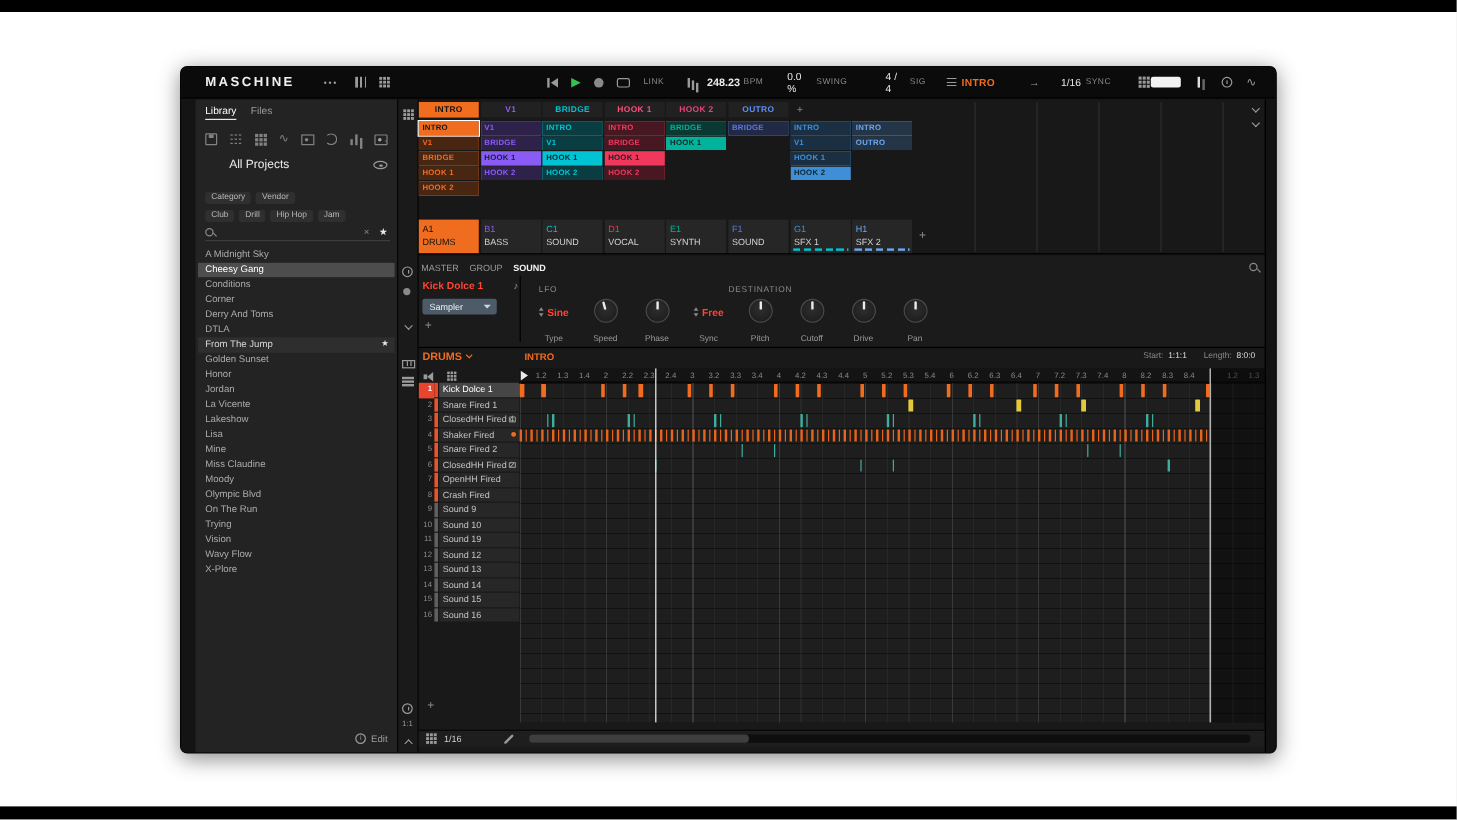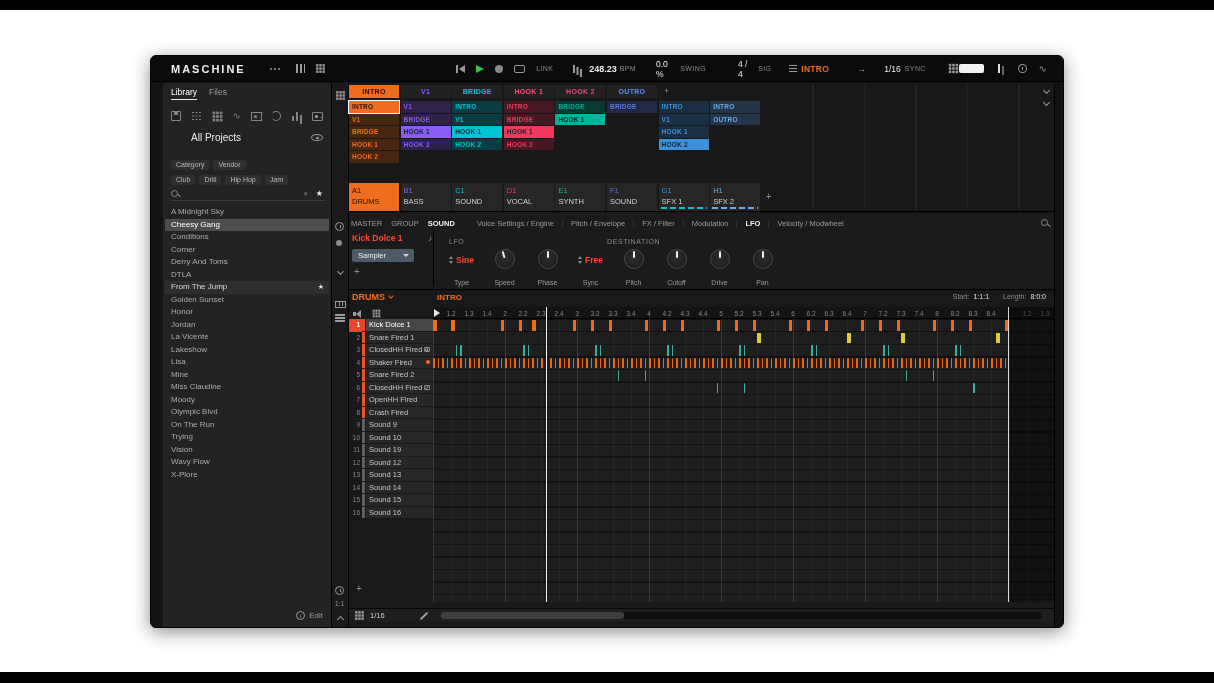--- a/index.html
+++ b/index.html
@@ -430,28 +430,20 @@
           <span class="chev-d"></span>
         </div>
       </section>
 
       <section class="control">
         <div class="ctl-row">
           <div id="scope-tabs">
               <span class="stab">MASTER</span>
               <span class="stab">GROUP</span>
               <span class="stab t-active">SOUND</span>
-            </div>
-          <div id="param-tabs">
-              <span class="ptab">Voice Settings / Engine</span>
-              <span class="ptab">Pitch / Envelope</span>
-              <span class="ptab">FX / Filter</span>
-              <span class="ptab">Modulation</span>
-              <span class="ptab t-active">LFO</span>
-              <span class="ptab">Velocity / Modwheel</span>
             </div>
         </div>
         <span class="ic-mag ctl-mag"></span>
         <div class="snd-name-row">
           <span class="snd-name">Kick Dolce 1</span>
           <span class="note-ic">♪</span>
         </div>
         <div class="plugin">
           <span>Sampler</span>
           <span class="caret"></span>

